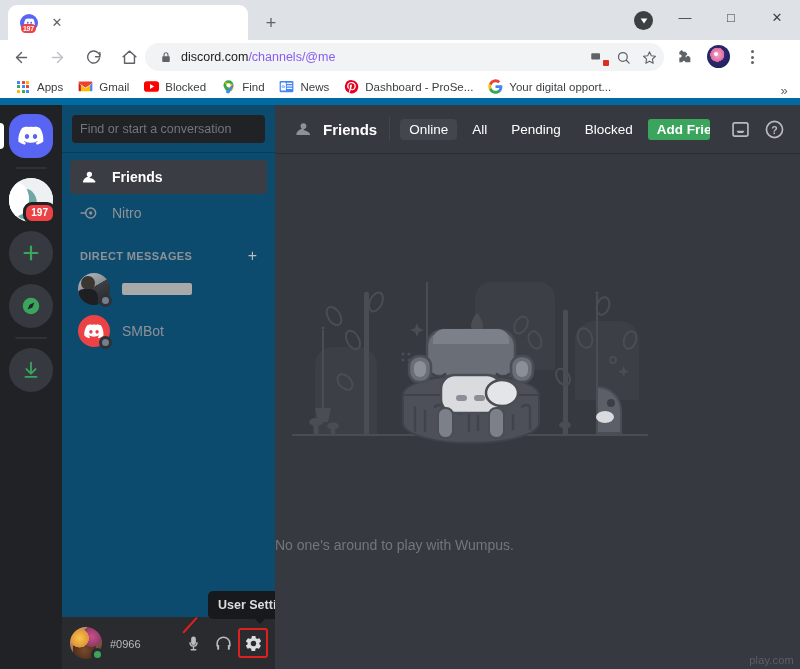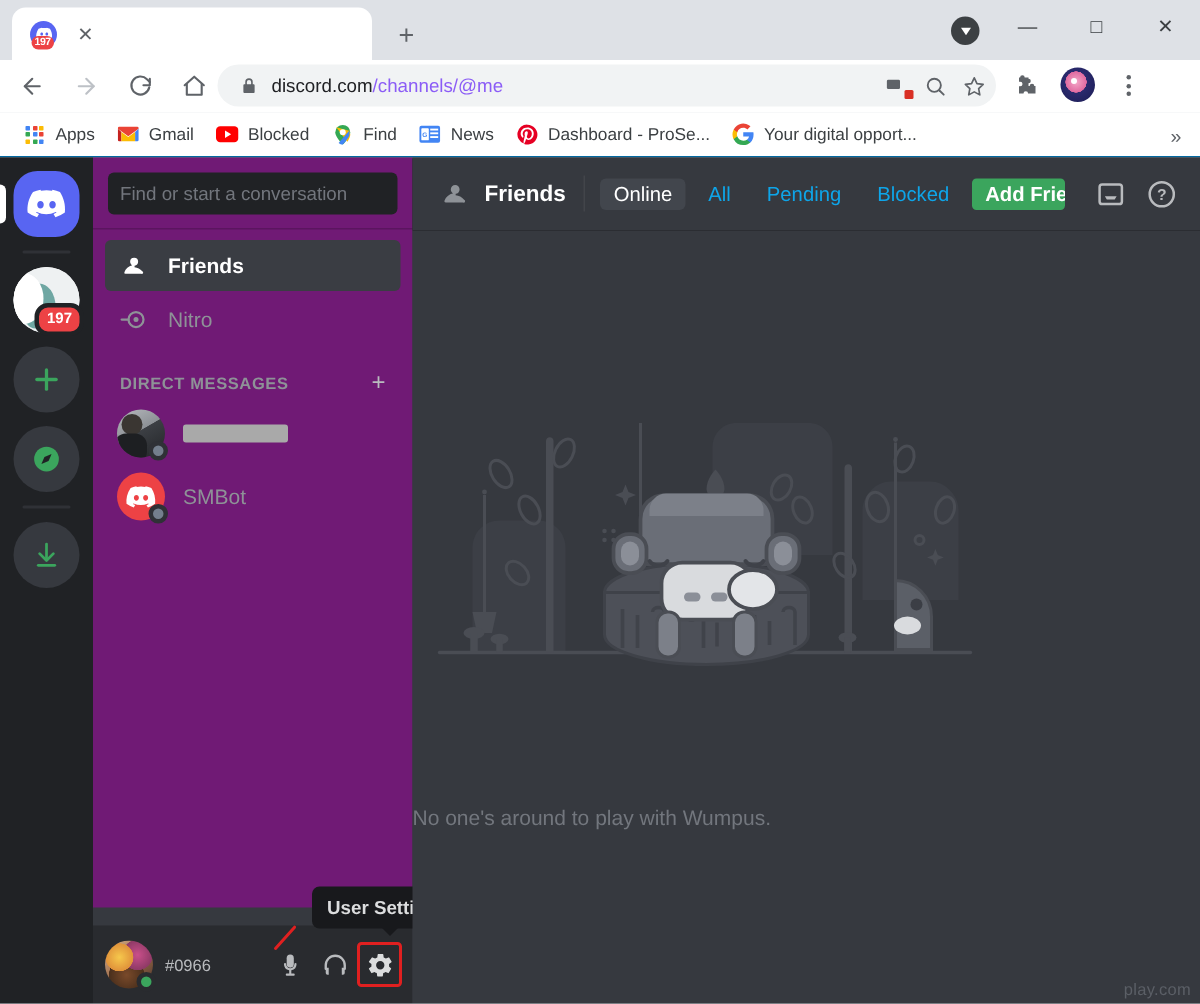--- a/index.html
+++ b/index.html
@@ -103,21 +103,21 @@
   .profile-avatar .eye { position: absolute; left: 7px; top: 7px; width: 4px; height: 4px; background: #fff; border-radius: 50%; }
   .menu-dots {
     position: absolute; left: 740px; top: 44px; width: 24px; height: 26px;
     display: flex; flex-direction: column; align-items: center; justify-content: center; gap: 2.5px;
   }
   .menu-dots i { width: 3px; height: 3px; background: #5f6368; border-radius: 50%; display: block; }
 
   .bookmarks-bar {
     position: absolute; left: 0; top: 75px; width: 800px; height: 30px;
     background: #ffffff; display: flex; align-items: center; padding-left: 8px;
-    border-bottom: 1px solid #0369a1;
+    border-bottom: 7px solid #0369a1;
   }
   .bm {
     display: flex; align-items: center; height: 22px; padding: 0 7px;
     font-size: 11.5px; color: #3c4043; border-radius: 4px; white-space: nowrap;
   }
   .bm-ico { width: 16px; height: 16px; margin-right: 6px; display: flex; align-items: center; justify-content: center; flex: 0 0 auto; }
   .bm-ico svg { width: 15px; height: 15px; }
   .apps-grid { display: grid; grid-template-columns: repeat(3,3px); grid-template-rows: repeat(3,3px); gap: 1.5px; }
   .apps-grid i { width: 3px; height: 3px; border-radius: 0.5px; display: block; }
   .bm-overflow {
@@ -169,22 +169,22 @@
   }
   .guild.action svg { width: 22px; height: 22px; }
   .rail-sep { width: 32px; height: 2px; background: #2f3136; border-radius: 1px; margin: 0 0 9px 0; flex: 0 0 auto; }
   .pill-indicator {
     position: absolute; left: 0; top: 18px; width: 4px; height: 26px;
     background: #fff; border-radius: 0 4px 4px 0;
   }
 
   
   .dm-sidebar {
-    position: absolute; left: 62px; top: 0; width: 213px; height: 500px;
-    background: #701a75;
+    position: absolute; left: 62px; top: 0; width: 213px; height: 564px;
+    background: #0c4a6e;
   }
   .dm-search-wrap { height: 47px; display: flex; align-items: center; padding: 0 10px; box-shadow: 0 1px 0 rgba(0,0,0,.18); }
   .dm-search {
     width: 100%; height: 28px; background: #202225; border-radius: 4px;
     display: flex; align-items: center; padding: 0 8px;
     font-size: 12.5px; color: #72767d;
   }
   .dm-list { padding: 8px 8px 0 8px; }
   .dm-item {
     height: 34px; border-radius: 4px; display: flex; align-items: center;
@@ -262,21 +262,21 @@
   .main { position: absolute; left: 275px; top: 0; right: 0; height: 564px; background: #36393f; }
   .main-header {
     height: 48px; display: flex; align-items: center; padding: 0 8px 0 16px;
     box-shadow: 0 1px 0 rgba(0,0,0,.2);
   }
   .mh-icon { width: 24px; margin-right: 8px; display: flex; align-items: center; justify-content: center; color: #8e9297; }
   .mh-icon svg { width: 22px; height: 22px; }
   .mh-title { font-size: 15px; font-weight: bold; color: #fff; margin-right: 12px; }
   .mh-divider { width: 1px; height: 24px; background: #42454a; margin-right: 10px; }
   .mh-tab {
-    font-size: 13.5px; color: #0ea5e9; padding: 3px 9px; border-radius: 4px; margin-right: 6px;
+    font-size: 13.5px; color: #ffffff; padding: 3px 9px; border-radius: 4px; margin-right: 6px;
     white-space: nowrap;
   }
   .mh-tab.active { background: #42464d; color: #fff; }
   .mh-add {
     background: #3ba55d; color: #fff; font-size: 13.5px; font-weight: bold;
     padding: 3px 9px; border-radius: 3px; white-space: nowrap;
     width: 62px; overflow: hidden; flex: 0 0 auto;
   }
   .mh-right { margin-left: auto; display: flex; align-items: center; gap: 10px; padding-right: 6px; }
   .mh-rbtn { width: 24px; height: 24px; display: flex; align-items: center; justify-content: center; color: #b9bbbe; }

